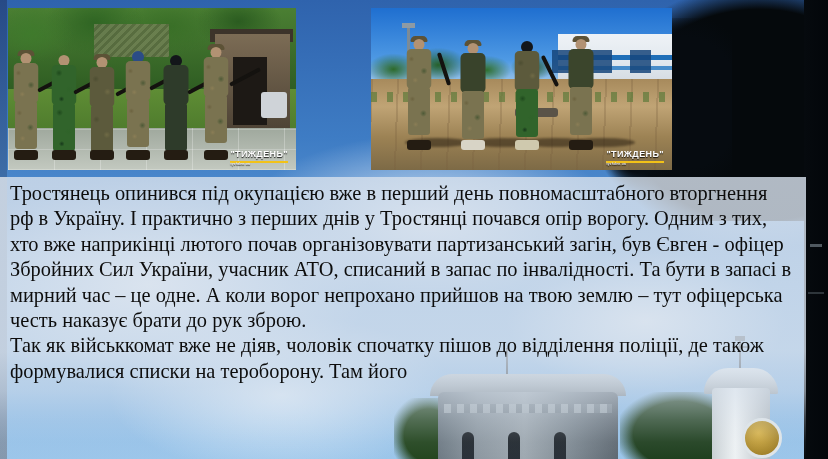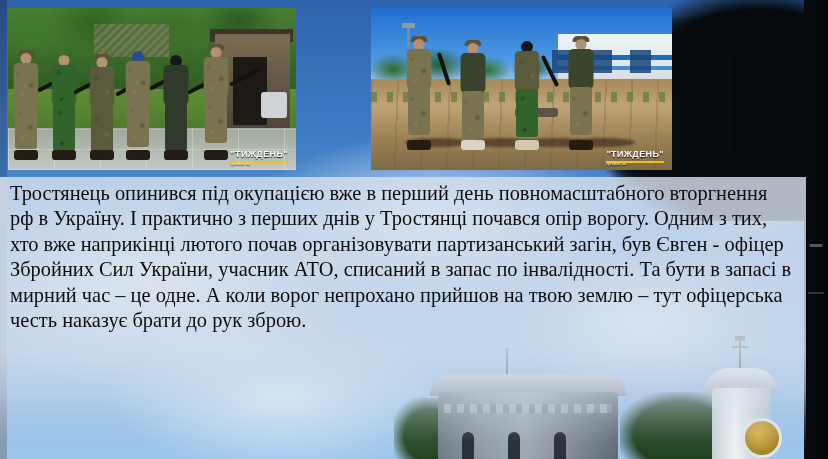--- a/index.html
+++ b/index.html
@@ -368,15 +368,16 @@
     <div class="wm">
       <span>"ТИЖДЕНЬ"</span>
       <span class="wm-bar"></span>
       <span class="wm-sub">tyzhden.ua</span>
     </div>
   </div>
 
   <div class="overlay-left-tab"></div>
   <div id="text-overlay">
     <p id="para-1">Тростянець опинився під окупацією вже в перший день повномасштабного вторгнення рф в Україну. І практично з перших днів у Тростянці почався опір ворогу. Одним з тих, хто вже наприкінці лютого почав організовувати партизанський загін, був Євген - офіцер Збройних Сил України, учасник АТО, списаний в запас по інвалідності. Та бути в запасі в мирний час – це одне. А коли ворог непрохано прийшов на твою землю – тут офіцерська честь наказує брати до рук зброю.</p>
+    <p id="para-2">Так як військкомат вже не діяв, чоловік спочатку пішов до відділення поліції, де також формувалися списки на тероборону. Там його</p>
   </div>
 
 </div>
 
 </body></html>

